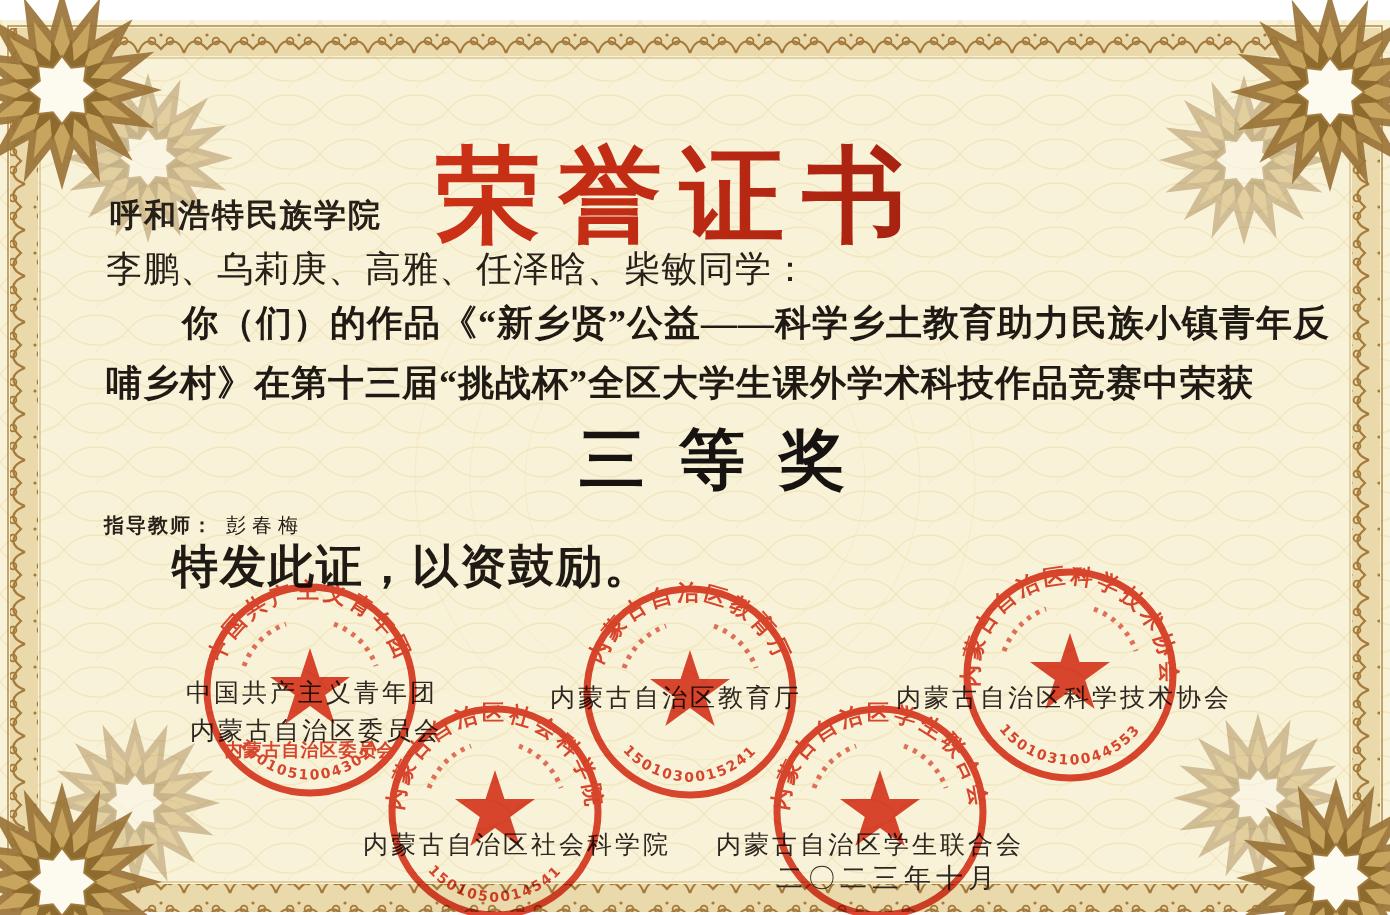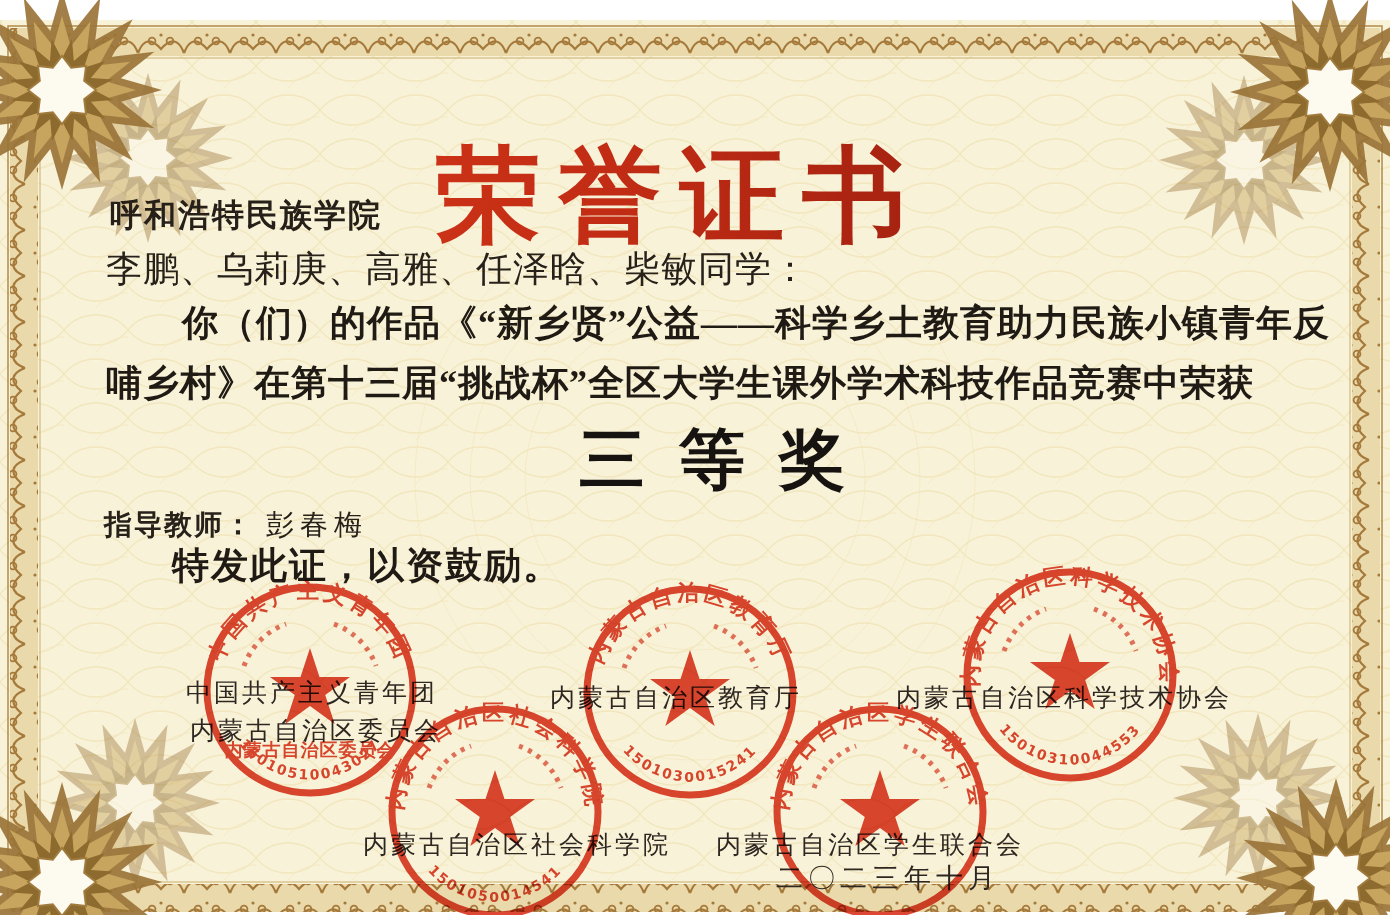--- a/index.html
+++ b/index.html
@@ -16,25 +16,25 @@
           font-size:32px;line-height:46px;letter-spacing:2px;color:#262019;}
   .students{left:106px;top:248px;font-family:"DejaVu Serif",serif;
             font-size:36px;line-height:42px;letter-spacing:1px;}
   .cit1{left:182px;top:301px;}
   .cit2{left:106px;top:351px;margin-top:10px;}
   .citation{font-family:"Liberation Serif",serif;font-weight:bold;font-size:36px;
             line-height:44px;letter-spacing:1px;color:#1f1a14;}
   .award{left:0;width:1390px;top:422px;text-align:center;
          font-family:"Liberation Serif",serif;font-weight:bold;font-size:66px;
          line-height:76px;letter-spacing:34px;padding-left:34px;color:#171310;}
-  .advisor{left:104px;top:506px;font-size:28px;line-height:38px;}
+  .advisor{left:104px;top:506px;font-size:20px;line-height:38px;}
   .advisor .lbl{font-family:"Liberation Sans",sans-serif;font-weight:bold;letter-spacing:2px;}
   .advisor .nm{font-family:"DejaVu Serif",serif;margin-left:12px;letter-spacing:6px;}
   .closing{left:172px;top:545px;font-family:"Liberation Sans",sans-serif;font-weight:bold;
-           font-size:37px;line-height:42px;letter-spacing:2px;color:#201a14;}
+           font-size:46px;line-height:42px;letter-spacing:2px;color:#201a14;}
   .issuer{font-family:"DejaVu Serif",serif;font-size:25px;line-height:30px;
           letter-spacing:3px;color:#2e2620;transform:translateX(-50%);}
   .date{font-family:"DejaVu Serif",serif;font-size:27px;line-height:32px;
         letter-spacing:5px;color:#2e2620;transform:translateX(-50%);margin-left:30px;}
   .seal{position:absolute;width:224px;height:224px;mix-blend-mode:multiply;opacity:.93;}
   .seal .ring{fill:none;stroke:#da3a23;stroke-width:7;}
   .seal .arc{fill:#da3a23;font-family:"DejaVu Sans",sans-serif;font-weight:bold;
              font-size:22px;letter-spacing:4px;text-anchor:middle;}
   .seal .num{fill:#da3a23;font-family:"DejaVu Sans",sans-serif;font-weight:bold;
              font-size:14px;letter-spacing:2px;text-anchor:middle;}

